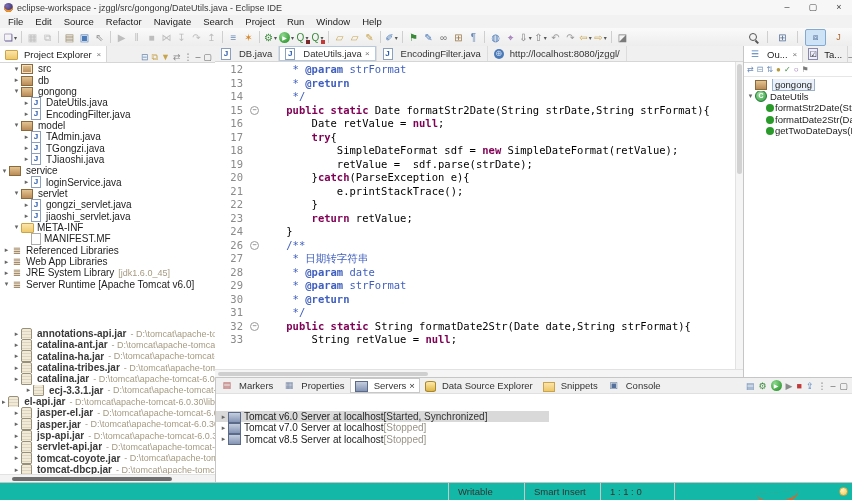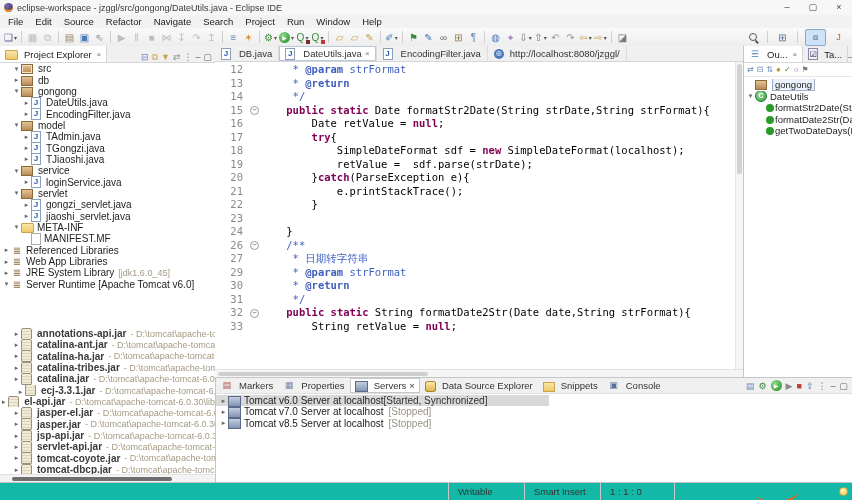--- a/index.html
+++ b/index.html
@@ -123,21 +123,21 @@
   .bottom-panel{position:absolute;top:377px;left:215px;right:0;bottom:17px;background:#fff;
                 border-top:1px solid #c6c6c6;border-left:1px solid #c6c6c6;overflow:hidden;}
   .bp-header{height:15px;background:#f0f0f0;border-bottom:1px solid #e0e0e0;display:flex;
              align-items:center;font-size:9.5px;}
   .bp-tab{display:flex;align-items:center;gap:3px;padding:0 5px;height:15px;color:#333;white-space:nowrap;}
   .bp-tab.active{background:#fff;box-shadow:inset 0 0 0 1px #c8c8c8;}
   .bp-icons{margin-left:auto;display:flex;align-items:center;gap:4px;padding-right:4px;font-size:9px;}
   .server-row{height:11.3px;display:flex;align-items:center;font-size:10px;padding-left:3px;white-space:nowrap;}
   .server-row.selected{background:#d9d9d9;width:330px;}
   .state-started{color:#333;}
-  .state-stopped{margin-left:5px;color:#9a9488;}
+  .state-stopped{color:#9a9488;}
   
   .statusbar{position:absolute;bottom:0;left:0;right:0;height:17px;background:#14b8a6;
              border-top:1px solid #c4c4c4;font-size:9.5px;color:#333;}
   .sb-cell{position:absolute;top:0;bottom:0;display:flex;align-items:center;padding-left:9px;
            border-left:1px solid #c8c8c8;}
   .swoosh{position:absolute;left:757px;top:9px;width:42px;height:9px;
           border-bottom:3px solid #e2622a;border-radius:0 0 100% 100%/0 0 200% 200%;
           transform:rotate(-5deg);}
   .bulb{position:absolute;right:4px;top:4px;width:7px;height:7px;border-radius:50%;
         background:radial-gradient(circle at 35% 30%,#fff3c0,#f0c84a);border:1px solid #c9a44a;}
@@ -374,21 +374,21 @@
       <div class="trow" style="padding-left: 22px;">
         <span class="exp">▸</span>
         <span class="i i-java">J</span>
         <span class="tlabel">TGongzi.java</span>
       </div>
       <div class="trow" style="padding-left: 22px;">
         <span class="exp">▸</span>
         <span class="i i-java">J</span>
         <span class="tlabel">TJiaoshi.java</span>
       </div>
-      <div class="trow" style="padding-left: 12px; align-items: center;">
+      <div class="trow" style=" align-items: center;">
         <span class="exp">▾</span>
         <span class="i i-pkg"></span>
         <span class="tlabel">service</span>
       </div>
       <div class="trow" style="padding-left: 22px;">
         <span class="exp">▸</span>
         <span class="i i-java">J</span>
         <span class="tlabel">loginService.java</span>
       </div>
       <div class="trow" style="padding-left: 12px;">
@@ -460,21 +460,21 @@
         <span class="i i-jar"></span>
         <span class="tlabel">catalina-tribes.jar</span>
         <span class="detail">- D:\tomcat\apache-tomcat-6.0</span>
       </div>
       <div class="trow jar" style="padding-left: 12px;">
         <span class="exp">▸</span>
         <span class="i i-jar"></span>
         <span class="tlabel">catalina.jar</span>
         <span class="detail">- D:\tomcat\apache-tomcat-6.0.30\lib</span>
       </div>
-      <div class="trow jar" style="padding-left: 16px; align-items: flex-end;">
+      <div class="trow jar" style="padding-left: 24px;">
         <span class="exp">▸</span>
         <span class="i i-jar"></span>
         <span class="tlabel">ecj-3.3.1.jar</span>
         <span class="detail">- D:\tomcat\apache-tomcat-6.0.30\lib</span>
       </div>
       <div class="trow jar" style="padding-left: 12px; justify-content: flex-end;">
         <span class="exp">▸</span>
         <span class="i i-jar"></span>
         <span class="tlabel">el-api.jar</span>
         <span class="detail">- D:\tomcat\apache-tomcat-6.0.30\lib</span>
@@ -564,29 +564,30 @@
     </div>
   </div>
 
 <div class="editor" id="editor">
     <div class="cl"><span class="ln">12</span><span class="fold"></span><span><span class="tk-c">     * </span><span class="tk-t">@param</span><span class="tk-c"> strFormat</span></span></div>
     <div class="cl"><span class="ln">13</span><span class="fold"></span><span><span class="tk-c">     * </span><span class="tk-t">@return</span></span></div>
     <div class="cl"><span class="ln">14</span><span class="fold"></span><span><span class="tk-c">     */</span></span></div>
     <div class="cl"><span class="ln">15</span><span class="fold"><span class="fc">−</span></span><span><span class="tk-d">    </span><span class="tk-k">public</span><span class="tk-d"> </span><span class="tk-k">static</span><span class="tk-d"> Date formatStr2Date(String strDate,String strFormat){</span></span></div>
     <div class="cl"><span class="ln">16</span><span class="fold"></span><span><span class="tk-d">        Date retValue = </span><span class="tk-k">null</span><span class="tk-d">;</span></span></div>
     <div class="cl"><span class="ln">17</span><span class="fold"></span><span><span class="tk-d">        </span><span class="tk-k">try</span><span class="tk-d">{</span></span></div>
-    <div class="cl"><span class="ln">18</span><span class="fold"></span><span><span class="tk-d">            SimpleDateFormat sdf = </span><span class="tk-k">new</span><span class="tk-d"> SimpleDateFormat(localhost);</span></span></div>
+    <div class="cl"><span class="ln">18</span><span class="fold"></span><span><span class="tk-d">            SimpleDateFormat sdf = </span><span class="tk-k">new</span><span class="tk-d"> SimpleDateFormat(retValue);</span></span></div>
     <div class="cl"><span class="ln">19</span><span class="fold"></span><span><span class="tk-d">            retValue =  sdf.parse(strDate);</span></span></div>
     <div class="cl"><span class="ln">20</span><span class="fold"></span><span><span class="tk-d">        }</span><span class="tk-k">catch</span><span class="tk-d">(ParseException e){</span></span></div>
     <div class="cl"><span class="ln">21</span><span class="fold"></span><span><span class="tk-d">            e.printStackTrace();</span></span></div>
     <div class="cl"><span class="ln">22</span><span class="fold"></span><span><span class="tk-d">        }</span></span></div>
-    <div class="cl"><span class="ln">23</span><span class="fold"></span></div>
+    <div class="cl"><span class="ln">23</span><span class="fold"></span><span><span class="tk-d">        </span><span class="tk-k">return</span><span class="tk-d"> retValue;</span></span></div>
     <div class="cl"><span class="ln">24</span><span class="fold"></span><span><span class="tk-d">    }</span></span></div>
     <div class="cl"><span class="ln">26</span><span class="fold"><span class="fc">−</span></span><span><span class="tk-c">    /**</span></span></div>
     <div class="cl"><span class="ln">27</span><span class="fold"></span><span><span class="tk-c">     * 日期转字符串</span></span></div>
+    <div class="cl"><span class="ln">28</span><span class="fold"></span><span><span class="tk-c">     * </span><span class="tk-t">@param</span><span class="tk-c"> date</span></span></div>
     <div class="cl"><span class="ln">29</span><span class="fold"></span><span><span class="tk-c">     * </span><span class="tk-t">@param</span><span class="tk-c"> strFormat</span></span></div>
     <div class="cl"><span class="ln">30</span><span class="fold"></span><span><span class="tk-c">     * </span><span class="tk-t">@return</span></span></div>
     <div class="cl"><span class="ln">31</span><span class="fold"></span><span><span class="tk-c">     */</span></span></div>
     <div class="cl"><span class="ln">32</span><span class="fold"><span class="fc">−</span></span><span><span class="tk-d">    </span><span class="tk-k">public</span><span class="tk-d"> </span><span class="tk-k">static</span><span class="tk-d"> String formatDate2Str(Date date,String strFormat){</span></span></div>
     <div class="cl"><span class="ln">33</span><span class="fold"></span><span><span class="tk-d">        String retValue = </span><span class="tk-k">null</span><span class="tk-d">;</span></span></div>
   </div>
 <div class="editor-vscroll">
     <div class="vthumb"></div>
   </div>
 <div class="editor-hscroll">
@@ -682,21 +683,21 @@
           <span class="run-circle">▶</span>
         </span>
         <span style="color: rgb(138, 138, 138);">▶</span>
         <span style="color: rgb(192, 58, 58);">■</span>
         <span style="color: rgb(74, 122, 184);">⇪</span>
         <span style="color: rgb(102, 102, 102);">⋮</span>
         <span style="color: rgb(102, 102, 102);">–</span>
         <span style="color: rgb(102, 102, 102);">▢</span>
       </div>
   </div>
-  <div id="server-list" style="padding-top:1px;">
+  <div id="server-list" style="padding-top:17px;">
       <div class="server-row selected">
         <span class="exp">▸</span>
         <span class="i i-server"></span>
         <span>Tomcat v6.0 Server at localhost</span>
         <span class="state-started">[Started, Synchronized]</span>
       </div>
       <div class="server-row">
         <span class="exp">▸</span>
         <span class="i i-server"></span>
         <span>Tomcat v7.0 Server at localhost</span>

